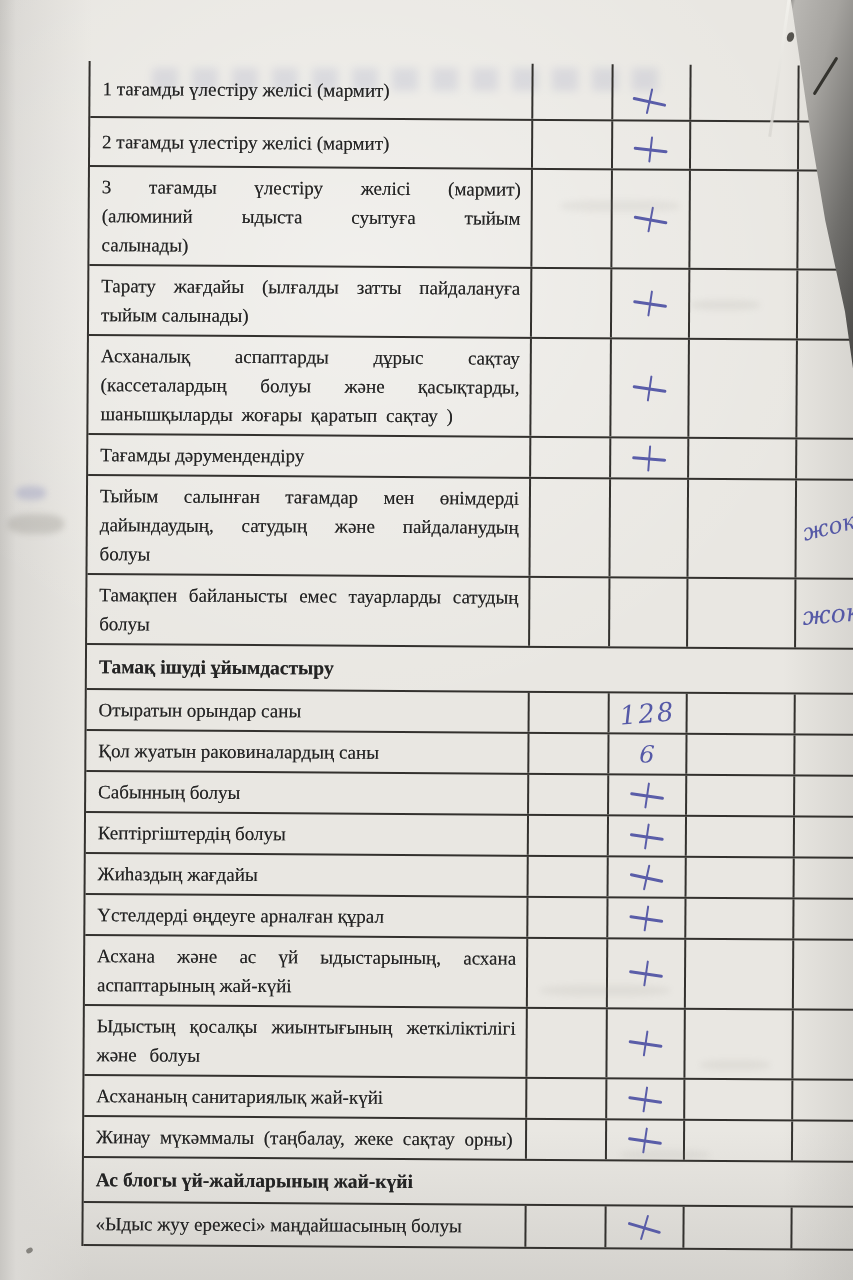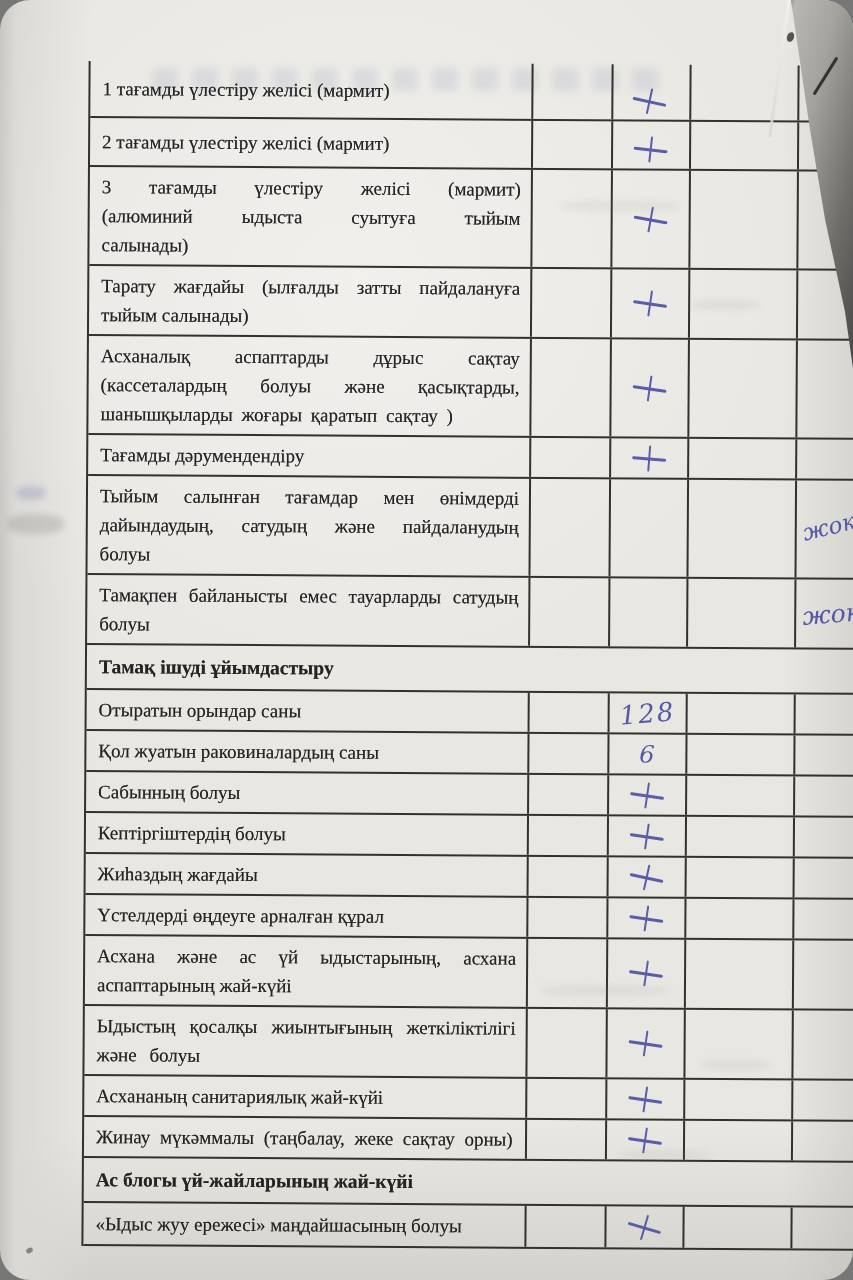--- a/index.html
+++ b/index.html
@@ -11,21 +11,20 @@
   html,body{margin:0;padding:0;background:#777;}
   .page{
     position:relative;width:853px;height:1280px;overflow:hidden;
     font-family:"Liberation Serif","DejaVu Serif",serif;
     background:
       radial-gradient(90% 55% at 42% 22%, rgba(255,255,255,0.38), rgba(255,255,255,0) 62%),
       linear-gradient(90deg, #c8c6c2 0px, #dbd9d5 16px, rgba(219,217,213,0) 92px),
       linear-gradient(270deg, rgba(175,173,169,0.30) 0px, rgba(0,0,0,0) 70px),
       linear-gradient(0deg, rgba(186,184,180,0.45) 0px, rgba(0,0,0,0) 150px),
       var(--paper);
-    border-radius: 30px;
   }
   
   .table-wrap{
     position:absolute;left:85px;top:63px;width:792px;
     transform:rotate(0.35deg);transform-origin:40% 50%;
     border-left:2px solid var(--line);
   }
   .row{display:flex;align-items:stretch;border-bottom:2px solid var(--line);}
   .cell{box-sizing:border-box;}
   .cell.label{

